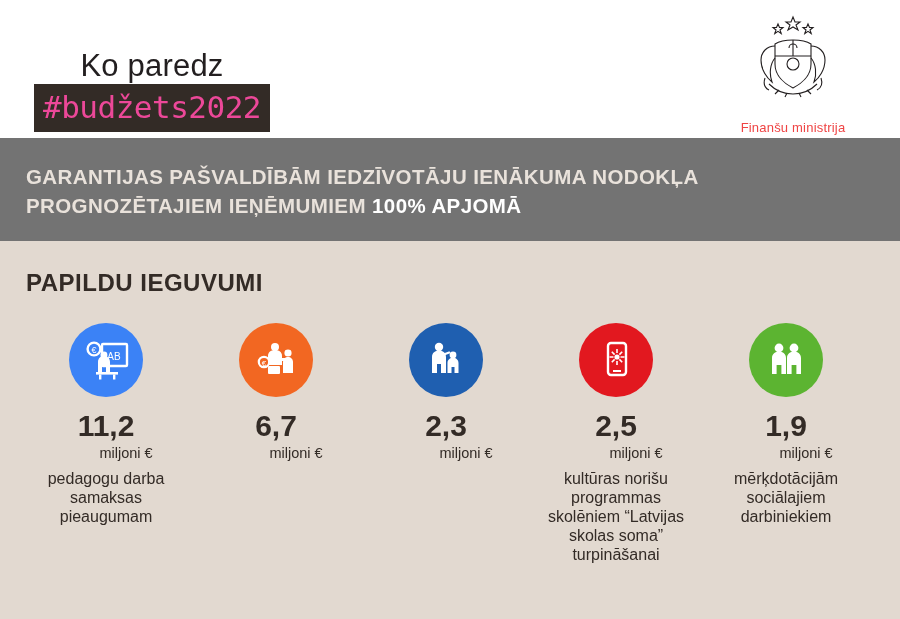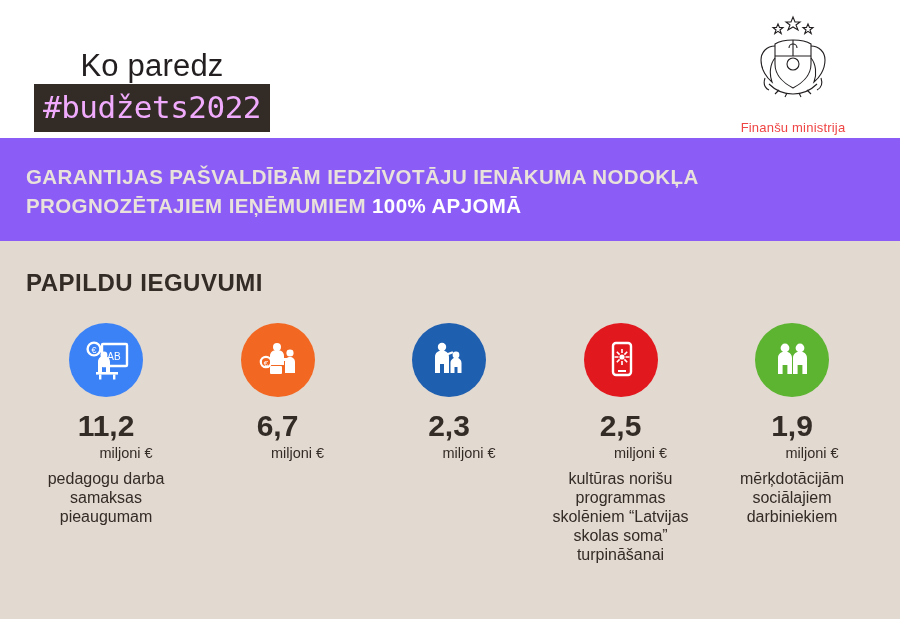--- a/index.html
+++ b/index.html
@@ -38,21 +38,21 @@
   }
   .title-plain {
     font-size: 31px;
     color: #231f20;
     font-weight: 400;
     letter-spacing: 0.2px;
   }
   .title-hash {
     display: inline-block;
     background: #332b26;
-    color: #f0abfc;
+    color: #ec4899;
     font-size: 31px;
     font-family: "DejaVu Sans Mono", monospace;
     padding: 5px 9px 7px 9px;
     margin: 0 8px;
     letter-spacing: -0.5px;
   }
   .ministry {
     position: absolute;
     right: 22px;
     top: 12px;
@@ -65,42 +65,42 @@
     margin-top: 20px;
     letter-spacing: 0.2px;
   }
   .crest {
     display: block;
     margin: 0 auto;
   }
 
   
   .band {
-    background: #8b5cf6;
+    background: #737373;
     height: 103px;
     box-sizing: border-box;
     padding: 24px 26px 0 26px;
   }
   .band-line {
     color: #e9e2db;
     font-size: 20.5px;
     font-weight: bold;
     letter-spacing: 0.4px;
     line-height: 29px;
   }
   .band-line .strong {
     color: #ffffff;
   }
 
   
   .body-area {
     background: #e2d9d0;
     height: 378px;
     box-sizing: border-box;
-    padding: 28px 2px 0 0;
+    padding: 28px 8px 0 0;
     position: relative;
   }
   .section-title {
     font-size: 24px;
     font-weight: bold;
     color: #332b26;
     letter-spacing: 0.5px;
     margin-left: 26px;
   }
 

